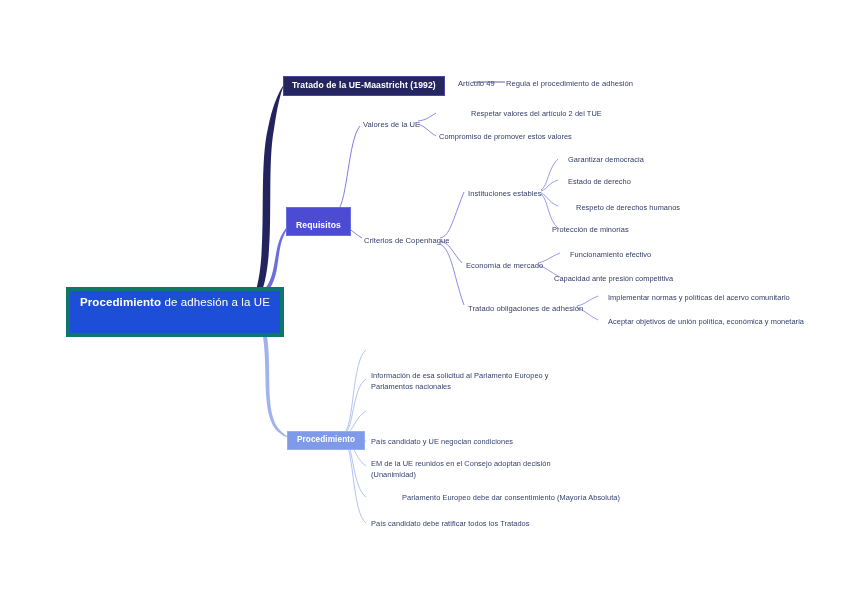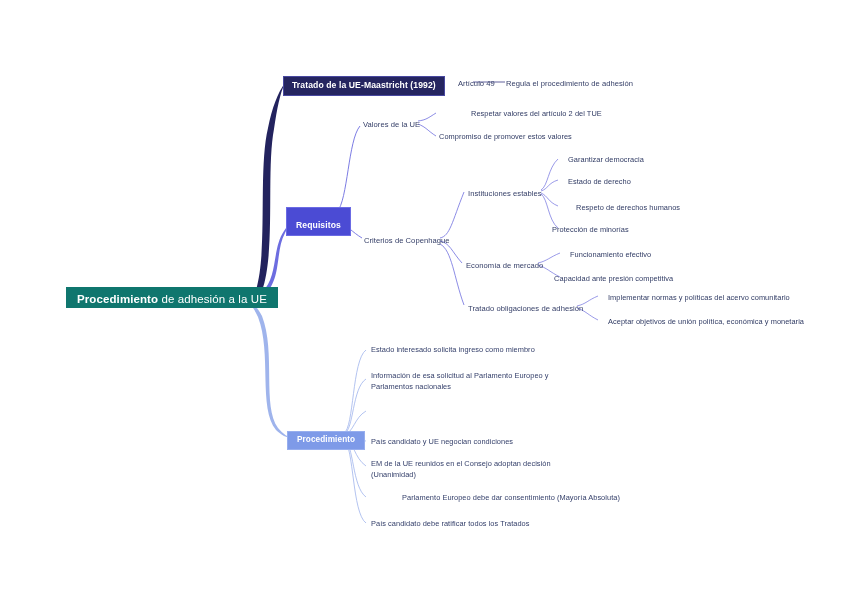--- a/index.html
+++ b/index.html
@@ -18,23 +18,23 @@
   
   .pill{
     display:inline-block;
     border-radius:0;
     color:#ffffff;
     white-space:nowrap;
     line-height:1;
     letter-spacing:.1px;
   }
   .pill-root{
-    background:#0f766e;
-    border:1px solid #0f766e;
-    padding:6px 10px 1px 10px;
+    background:#1d4ed8;
+    border:4px solid #0f766e;
+    padding:6px 10px 24px 10px;
     font-size:11.5px;
     font-weight:700;
   }
   .pill-root .thin{font-weight:400;}
   .pill-l1-a{
     background:#252560;
     border:1px solid #4848a0;
     padding:4px 8px 5px 8px;
     font-size:8.6px;
     font-weight:700;
@@ -160,20 +160,19 @@
   <div class="leaf" style="left:540px;top:274px;margin-left:14px;">Capacidad ante presión competitiva</div>
 
   <div class="leaf lvl2" style="left:468px;top:303px;">Tratado obligaciones de adhesión</div>
   <div class="leaf" style="left:608px;top:293px;">Implementar normas y políticas del acervo comunitario</div>
   <div class="leaf" style="left:608px;top:317px;">Aceptar objetivos de unión política, económica y monetaria</div>
 
   <div class="node" style="left:287px;top:428px;">
     <span class="pill pill-l1-c">Procedimiento</span>
   </div>
 
-  <div class="leaf proc" style="left:371px;top:345px;width:205px;">Estado interesado solicita ingreso como miembro</div>
   <div class="leaf proc wrap" style="left:371px;top:371px;width:205px;">Información de esa solicitud al Parlamento Europeo y Parlamentos nacionales</div>
   <div class="leaf proc" style="left:371px;top:437px;width:205px;">País candidato y UE negocian condiciones</div>
   <div class="leaf proc wrap" style="left:371px;top:459px;width:190px;">EM de la UE reunidos en el Consejo adoptan decisión (Unanimidad)</div>
   <div class="leaf proc" style="left:371px;top:493px;width:220px;margin-left:31px;">Parlamento Europeo debe dar consentimiento (Mayoría Absoluta)</div>
   <div class="leaf proc" style="left:371px;top:519px;width:205px;">País candidato debe ratificar todos los Tratados</div>
 
 </div>
 
 </body></html>

